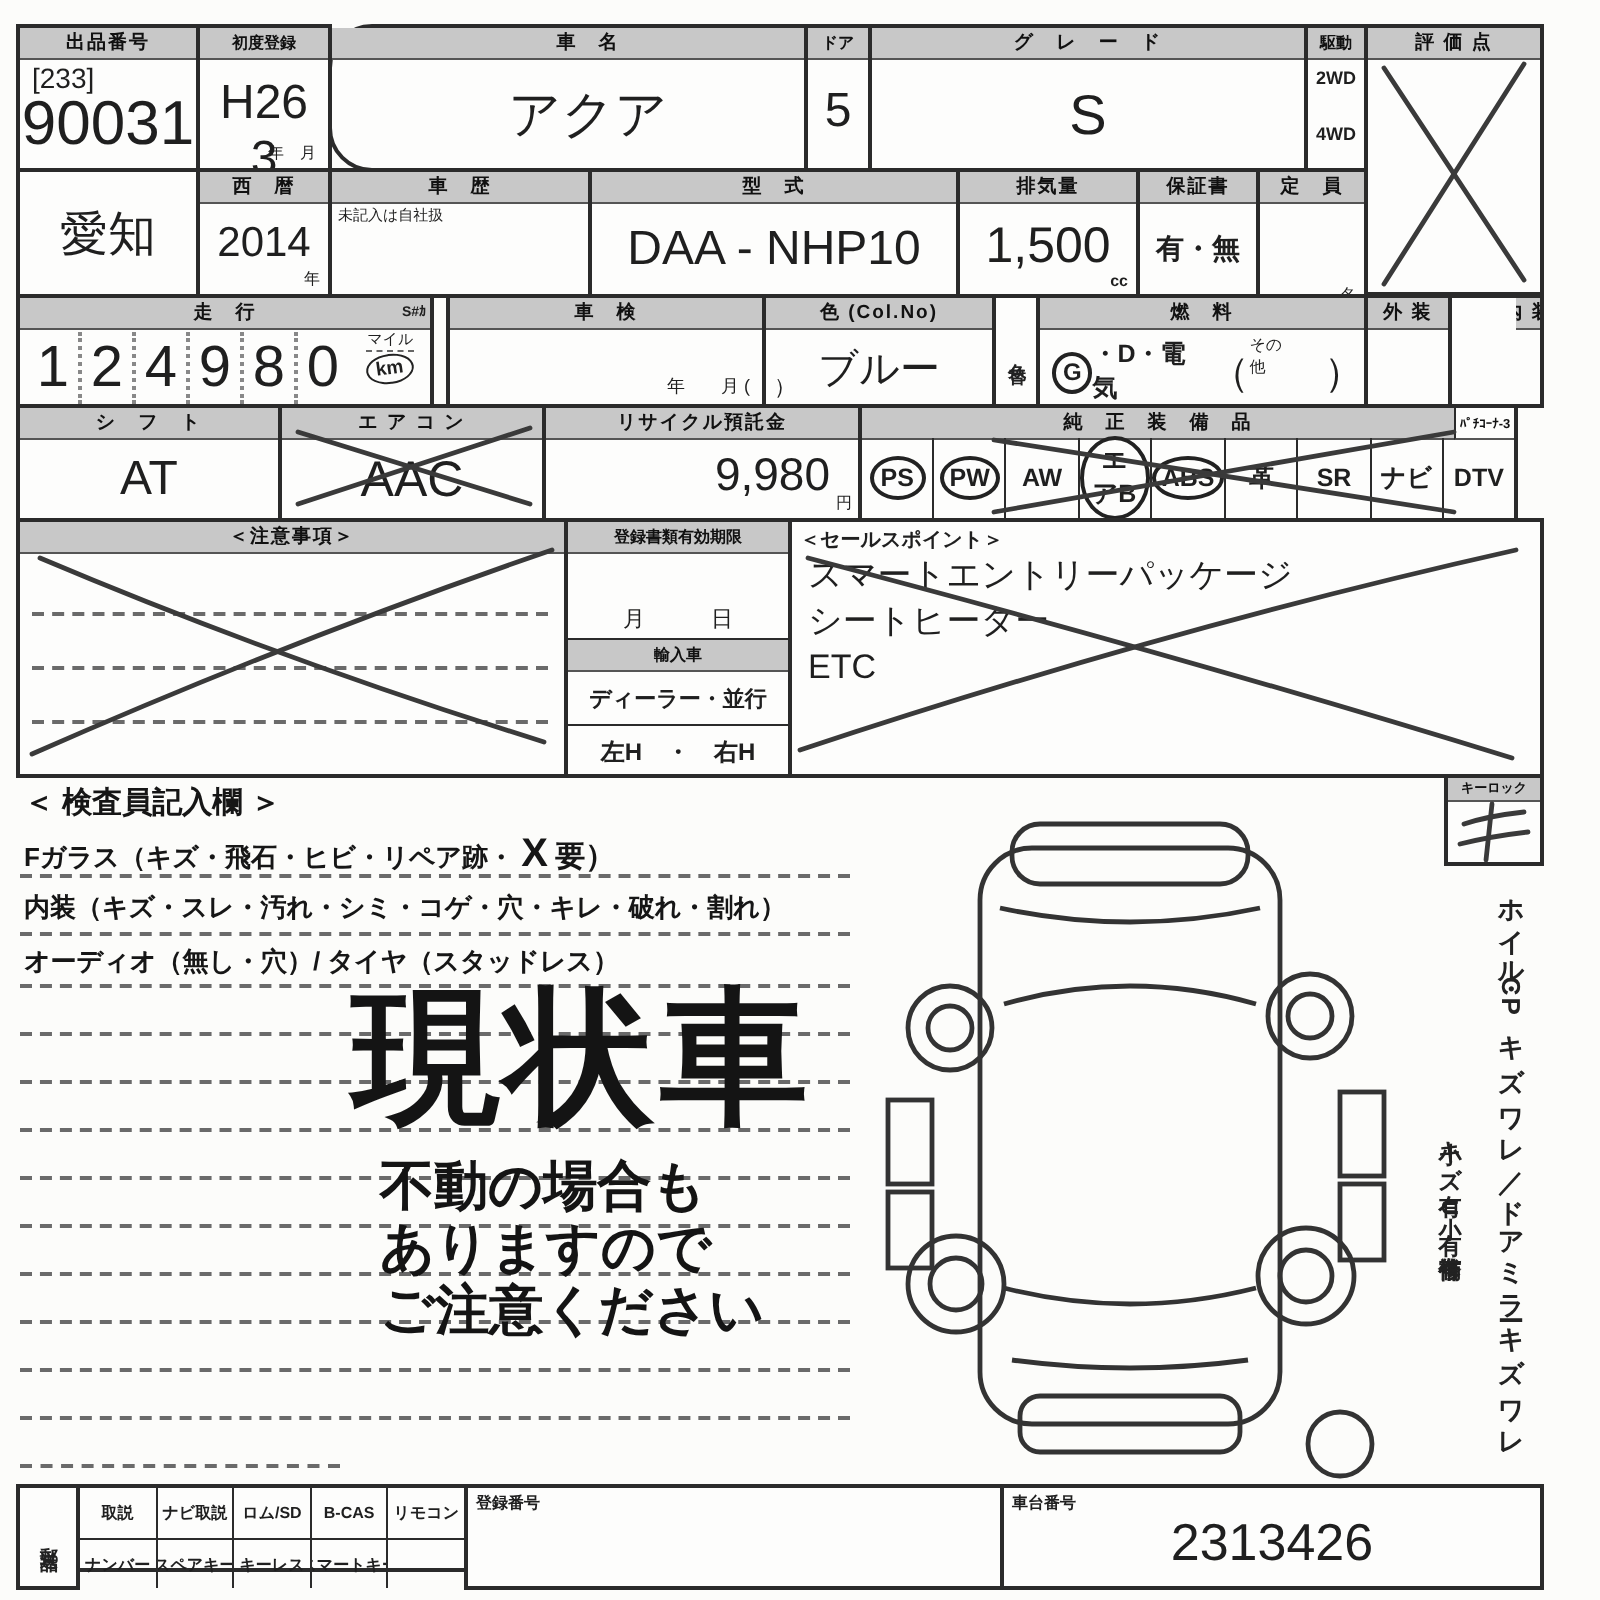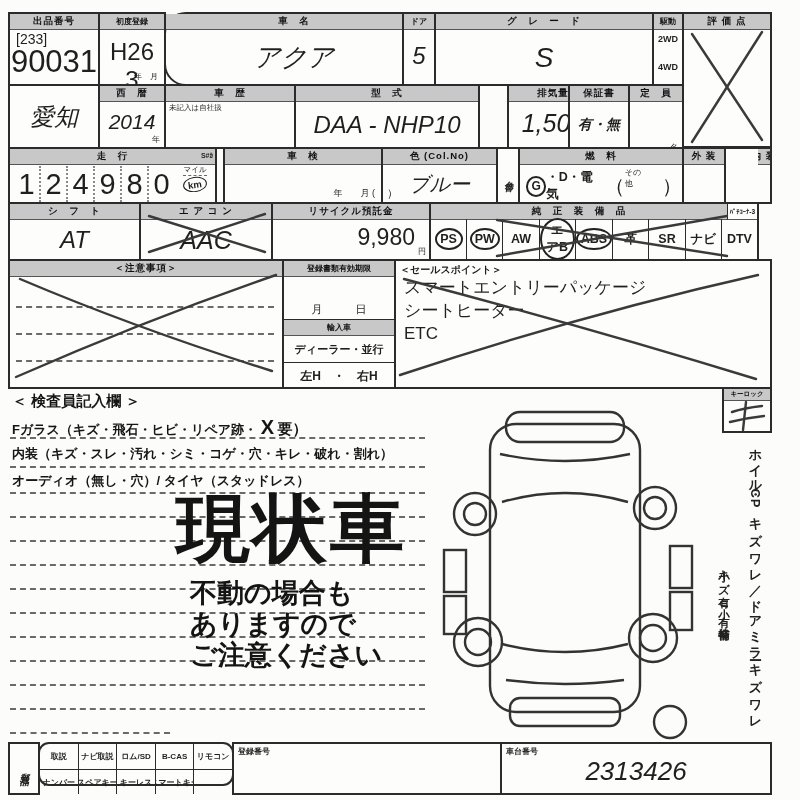--- a/index.html
+++ b/index.html
@@ -2,21 +2,21 @@
 <html><head>
 <meta charset="utf-8">
 <style>
   html,body{margin:0;padding:0;}
   body{width:800px;height:800px;background:#ffffff;font-family:"Liberation Sans",sans-serif;color:#1f1f1f;}
   .sheet{position:relative;width:800px;height:800px;background:#fcfcfa;overflow:hidden;}
   .box{position:absolute;border:2px solid #2b2b2b;background:#fdfdfc;box-sizing:border-box;}
   .hdr{background:#c8c8c8;border-bottom:1px solid #555;display:flex;align-items:center;justify-content:center;
        font-size:9.5px;font-weight:bold;letter-spacing:1px;color:#111;height:15px;white-space:nowrap;overflow:hidden;}
   .hdr.sm{font-size:8px;letter-spacing:0;}
-  .val{display:flex;align-items:center;justify-content:center;font-style:italic;}
+  .val{display:flex;align-items:center;justify-content:center;}
   .abs{position:absolute;}
   .tiny{font-size:8px;}
   .dash{position:absolute;border-top:2px dashed #6a6a6a;height:0;}
   svg.mark{position:absolute;pointer-events:none;}
   svg.mark line, svg.mark path{stroke:#3a3a3a;stroke-width:2.4;fill:none;stroke-linecap:round;}
   .vtext{writing-mode:vertical-rl;text-orientation:mixed;font-weight:bold;color:#222;}
   .equip-row{position:absolute;left:0;top:15px;right:0;bottom:0;display:flex;}
   .equip-cell{flex:1;border-left:1.5px solid #2b2b2b;display:flex;align-items:center;justify-content:center;
               font-size:12.5px;font-weight:bold;}
   .equip-cell:first-child{border-left:none;}
@@ -87,21 +87,21 @@
   <div class="box" style="left:164px;top:84px;width:132px;height:65px;">
     <div class="hdr">車　歴</div>
     <div class="abs" style="left:3px;top:17px;font-size:7.5px;">未記入は自社扱</div>
   </div>
 
   <div class="box" style="left:294px;top:84px;width:186px;height:65px;">
     <div class="hdr">型　式</div>
     <div class="val" style="height:46px;font-size:24px;">DAA - NHP10</div>
   </div>
 
-  <div class="box" style="left:478px;top:84px;width:92px;height:65px;margin-left:29px;">
+  <div class="box" style="left:478px;top:84px;width:92px;height:65px;">
     <div class="hdr">排気量</div>
     <div class="val" style="height:42px;font-size:25px;">1,500</div>
     <div class="abs tiny" style="right:4px;bottom:2px;font-weight:bold;">cc</div>
   </div>
 
   <div class="box" style="left:568px;top:84px;width:62px;height:65px;">
     <div class="hdr">保証書</div>
     <div class="val" style="height:46px;font-size:14px;font-weight:bold;">有・無</div>
   </div>
 
@@ -318,21 +318,21 @@
       <path d="M8,24 Q24,20 42,18"></path>
   </svg>
 
   <div class="vtext abs" style="left:746px;top:440px;height:300px;font-size:13px;letter-spacing:1px;">ホイル・CPキズ ワレ／ドアミラーキズ ワレ</div>
   <div class="vtext abs" style="left:716px;top:562px;height:150px;font-size:11.5px;">小キズ有　小U有　補修有</div>
 
   <div class="box" style="left:8px;top:742px;width:32px;height:53px;">
     <div class="val vtext" style="height:100%;width:100%;font-size:9px;letter-spacing:2px;font-weight:bold;justify-content:center;">郵送品</div>
   </div>
 
-  <div class="box" style="left:38px;top:742px;width:196px;height:44px;border-radius:11px;">
+  <div class="box" style="left:38px;top:742px;width:196px;height:44px;">
     <div style="display:flex;height:25px;border-bottom:1px solid #2b2b2b;">
       <div class="btm-cell" style="border-left:none;">取説</div>
       <div class="btm-cell">ナビ取説</div>
       <div class="btm-cell">ロム/SD</div>
       <div class="btm-cell">B-CAS</div>
       <div class="btm-cell">リモコン</div>
     </div>
     <div style="display:flex;height:24px;">
       <div class="btm-cell" style="border-left:none;">ナンバー</div>
       <div class="btm-cell">スペアキー</div>

